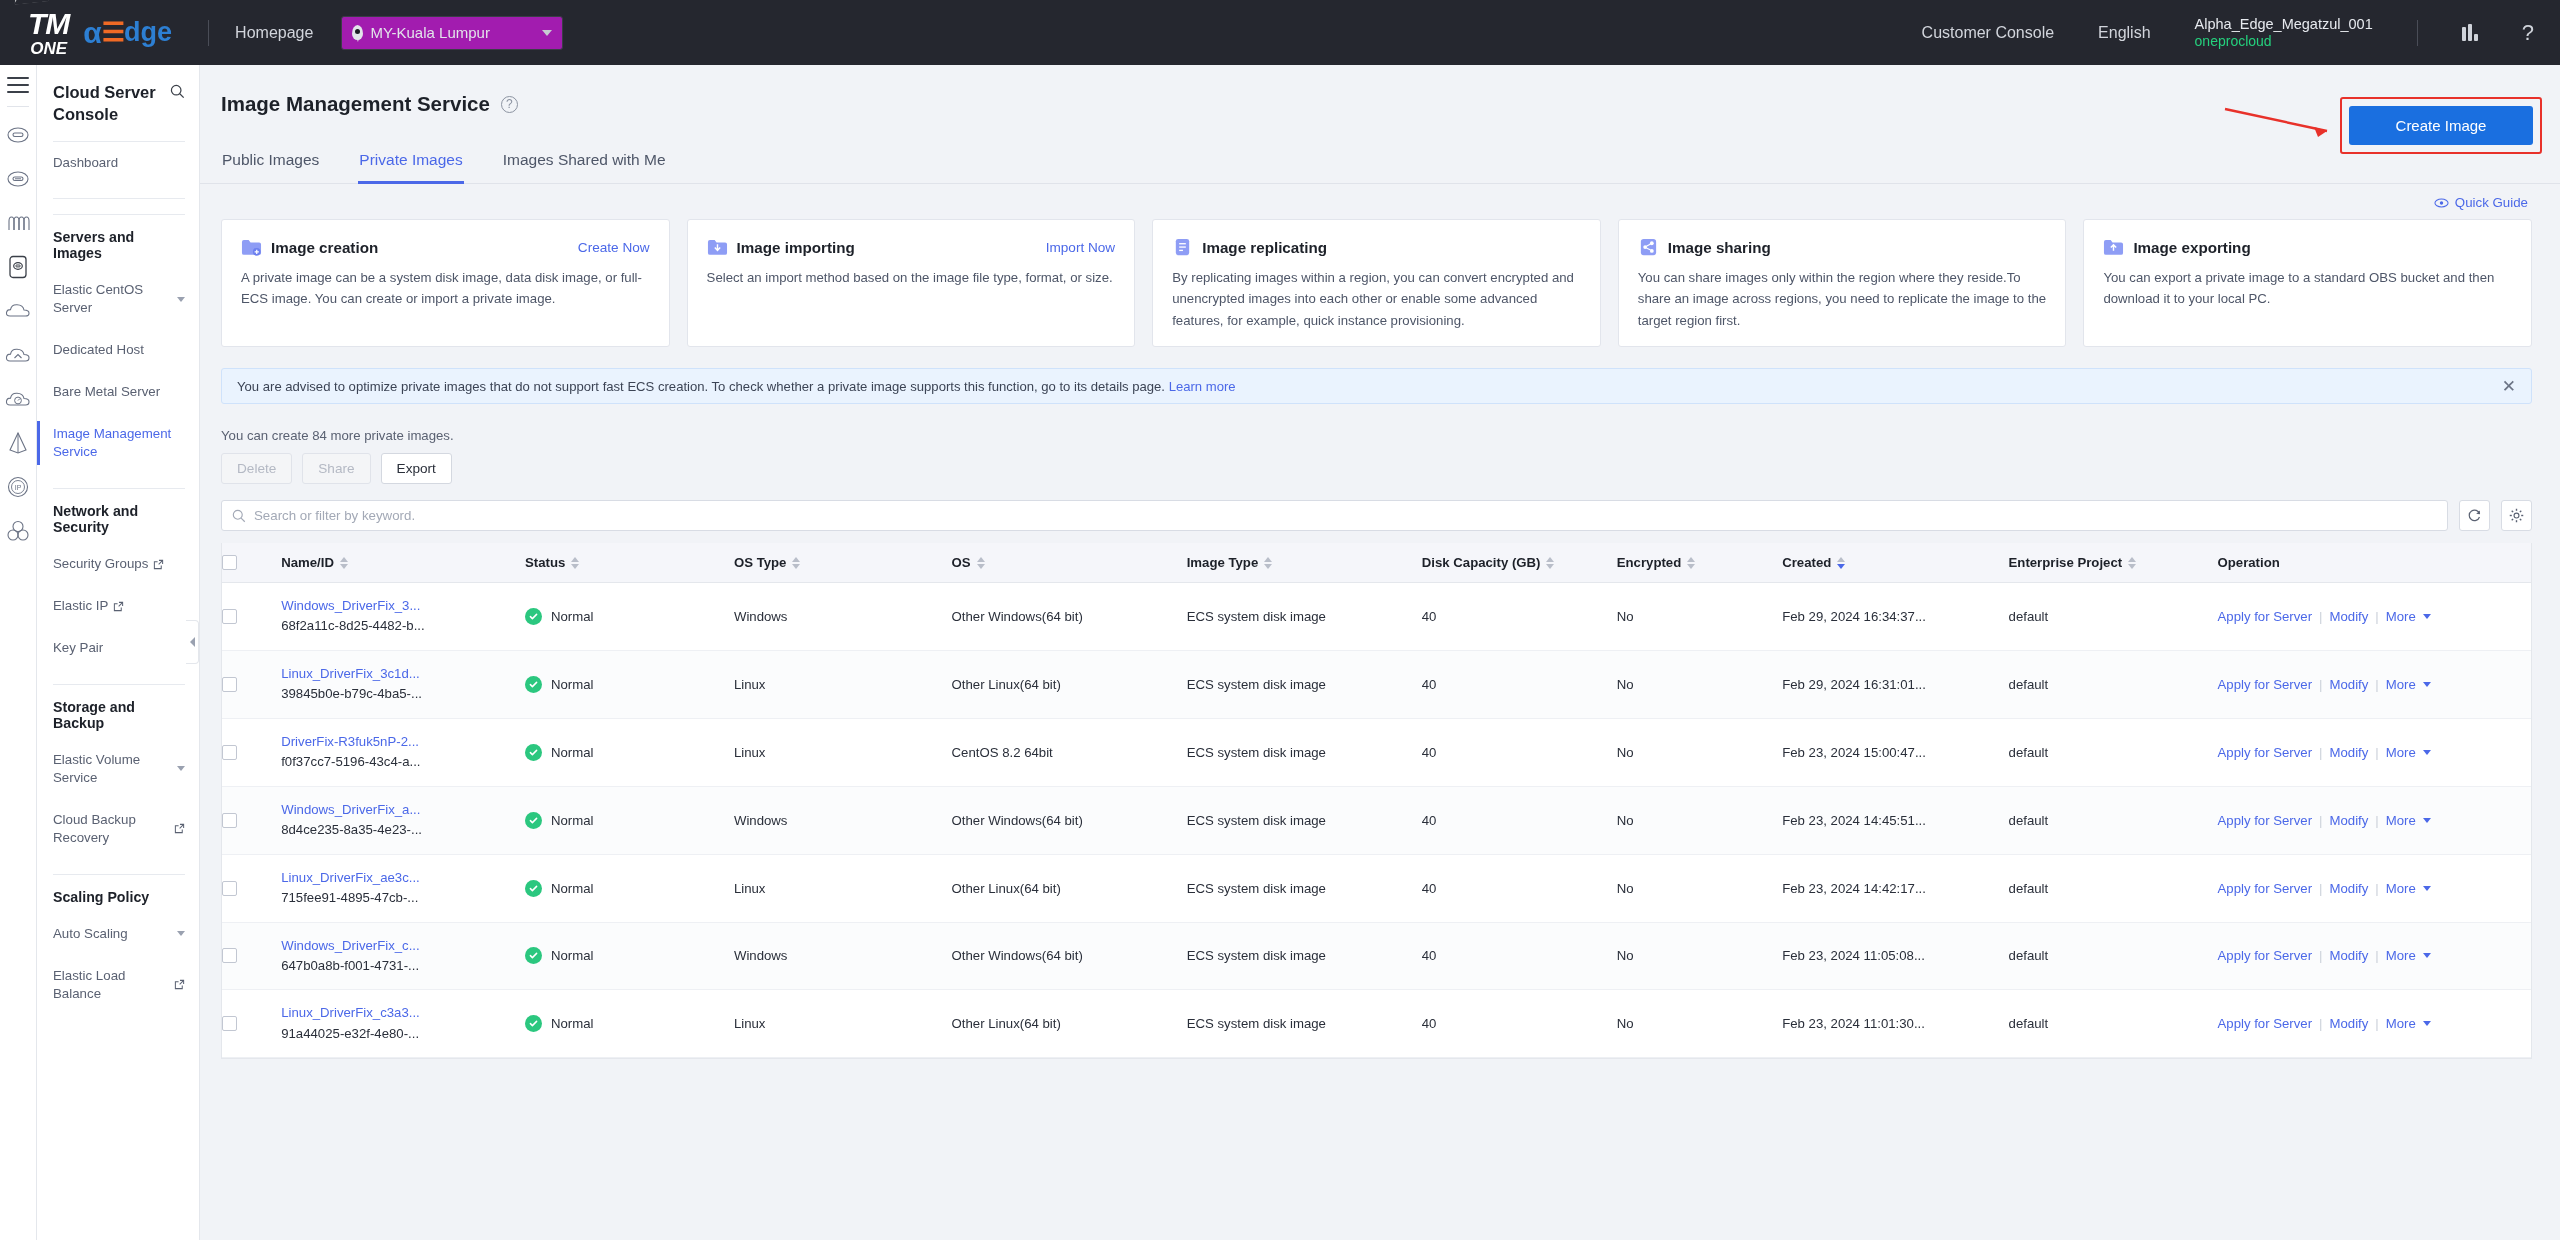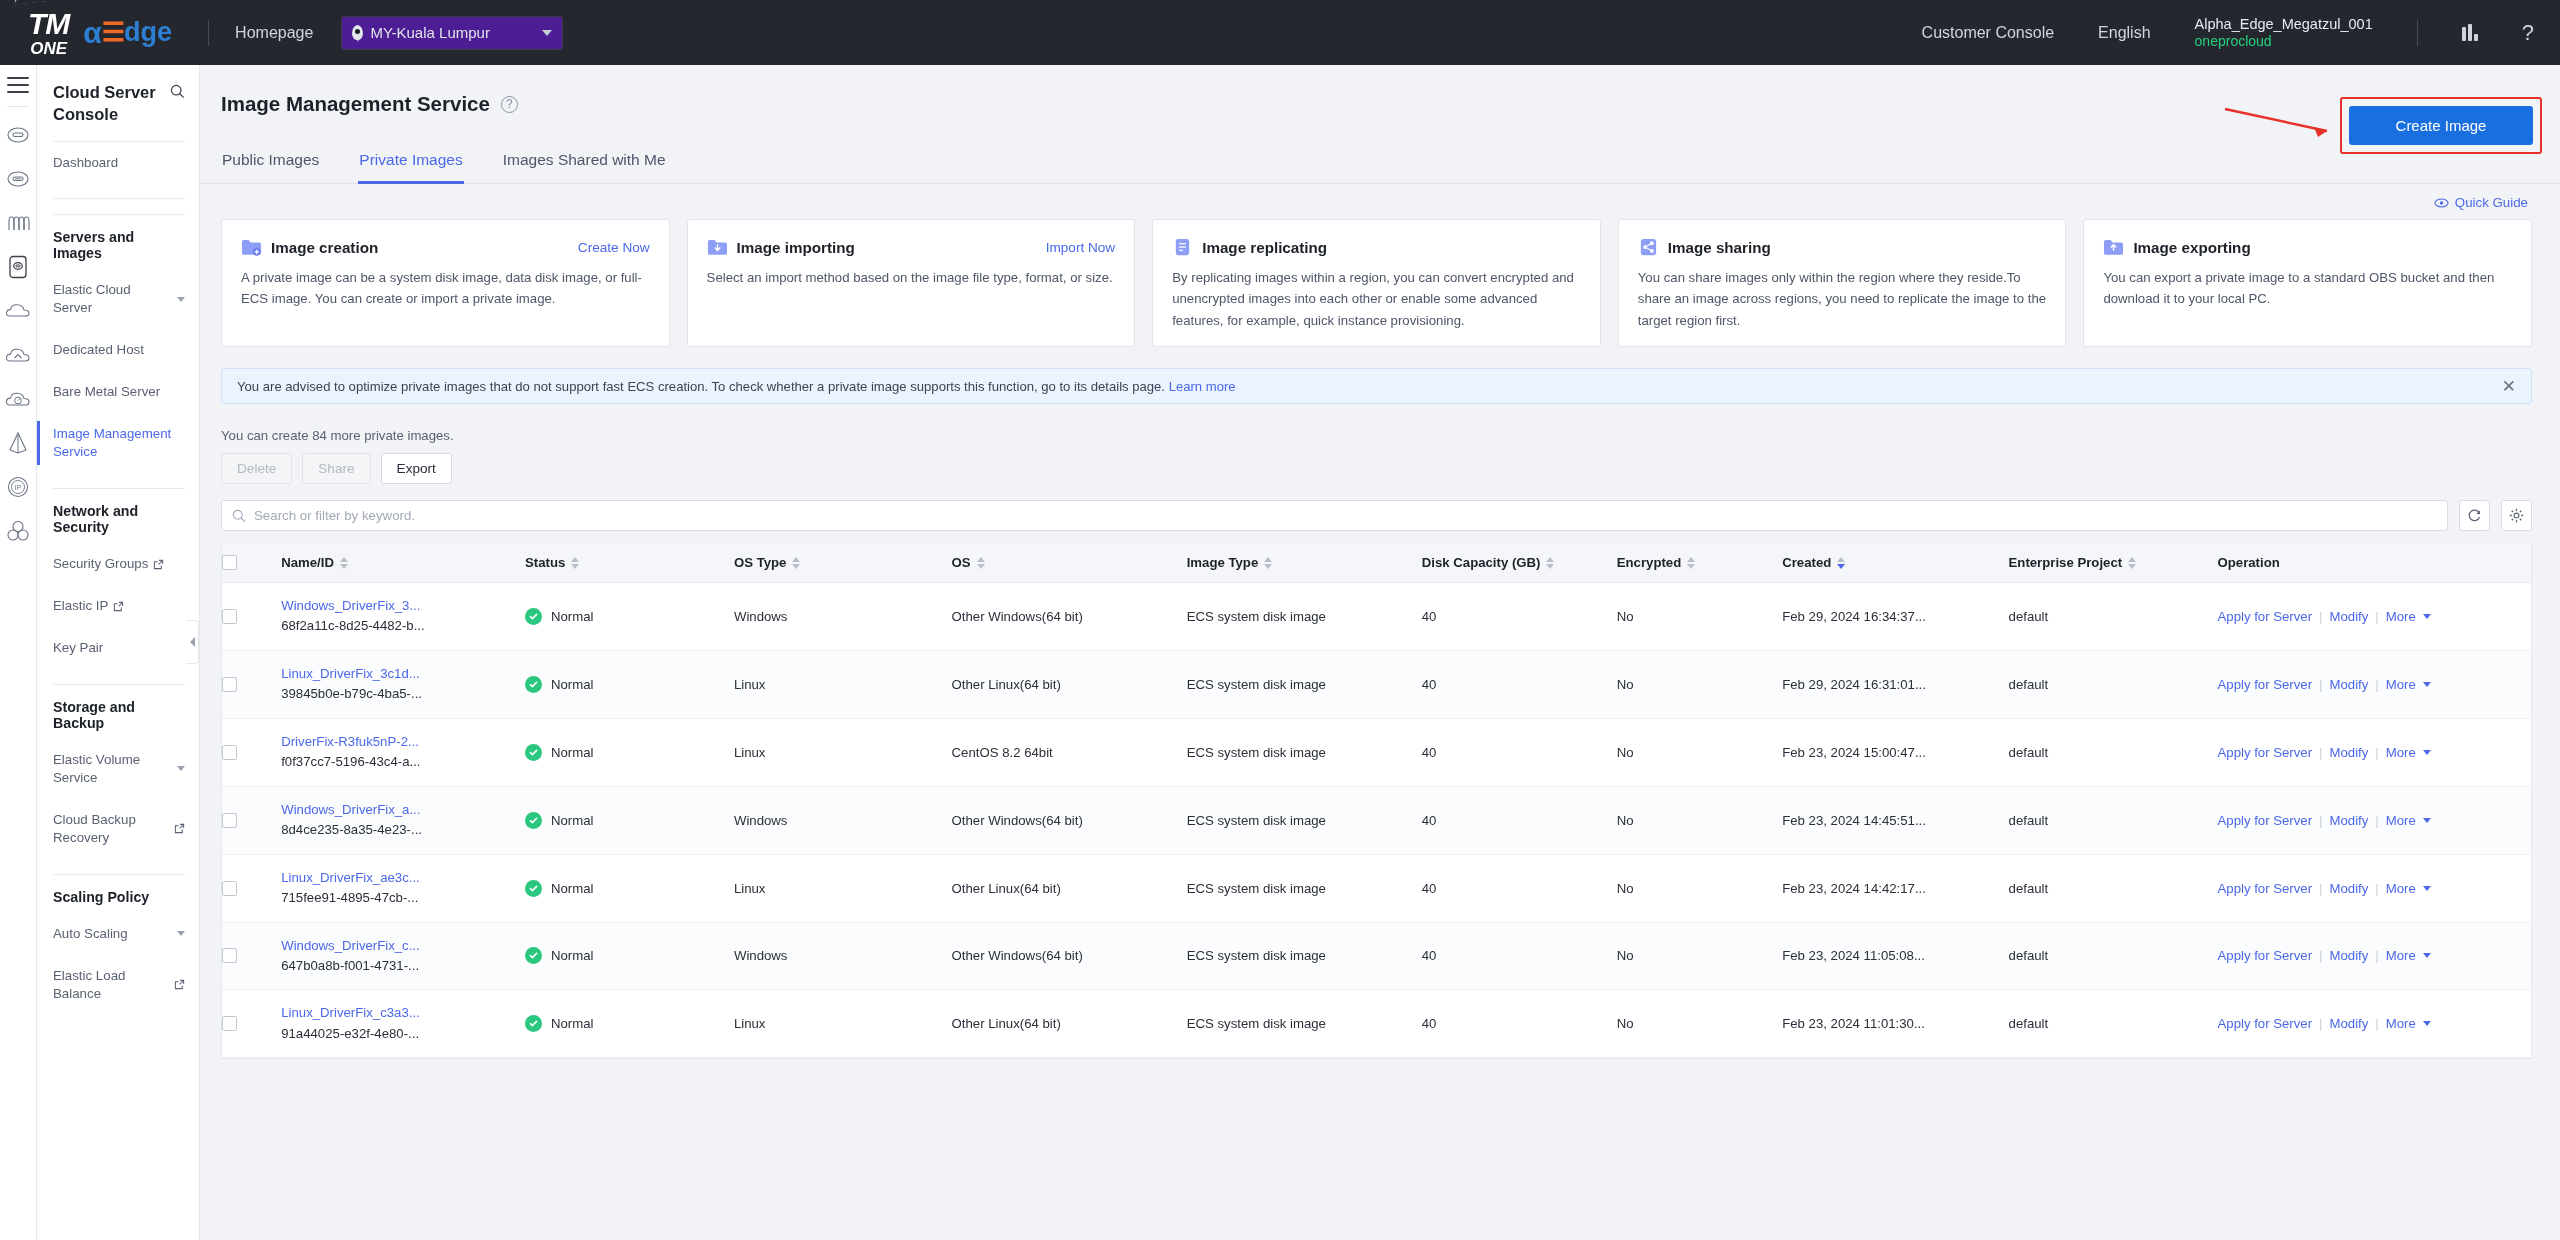--- a/index.html
+++ b/index.html
@@ -23,21 +23,21 @@
   .tm-swoosh { position: absolute; top: -9px; left: 14px; width: 34px; height: 12px;
       border-top: 3px solid #fff; border-radius: 50%/100% 100% 0 0; transform: rotate(-6deg); }
   .tm-one { font-size: 17px; font-weight: bold; color: #fff; font-style: italic; margin-top: 1px; }
   .alpha-logo { display: flex; align-items: center; font-size: 28px; font-weight: bold; }
   .alpha-a { color: #2d7fd3; font-size: 30px; }
   .alpha-e { color: #f06a25; font-size: 26px; letter-spacing: -1px; }
   .alpha-dge { color: #2d7fd3; font-size: 27px; }
   .tb-divider { width: 1px; height: 26px; background: #4a4d57; margin: 0 26px 0 36px; }
   .tb-link { color: #d2d5dc; font-size: 16px; cursor: pointer; }
   .region-select {
-    margin-left: 28px; background: #4c1d95; border: 1px solid #3a3d46; border-radius: 3px;
+    margin-left: 28px; background: #a21caf; border: 1px solid #3a3d46; border-radius: 3px;
     height: 34px; width: 222px; display: flex; align-items: center; padding: 0 10px;
     color: #e2e5ea; font-size: 15px; gap: 7px; cursor: pointer;
   }
   .pin-icon { width: 11px; height: 15px; background: #e2e5ea;
      border-radius: 50% 50% 50% 50% / 58% 58% 42% 42%; position: relative; }
   .pin-icon::after { content:""; position:absolute; left:3px; top:4px; width:5px; height:5px;
      background:#1b1d23; border-radius:50%; }
   .pin-icon::before { content:""; position:absolute; left:3.5px; top:11px; width:4px; height:6px;
      background:#e2e5ea; clip-path: polygon(0 0, 100% 0, 50% 100%); }
   .caret-down { margin-left: auto; width: 0; height: 0; border-left: 5px solid transparent;
@@ -293,21 +293,21 @@
   </div>
   <div class="nav-sep"></div>
   <div id="nav-list">
       <div class="nav-item">
         <span>Dashboard</span>
       </div>
       <div class="nav-sep"></div>
       <div class="nav-sep"></div>
       <div class="nav-group">Servers and Images</div>
       <div class="nav-item">
-        <span>Elastic Cloud Server</span>
+        <span>Elastic CentOS Server</span>
         <span class="nav-arrow"></span>
       </div>
       <div class="nav-item">
         <span>Dedicated Host</span>
       </div>
       <div class="nav-item">
         <span>Bare Metal Server</span>
       </div>
       <div class="nav-item active">
         <span>Image Management Service</span>

